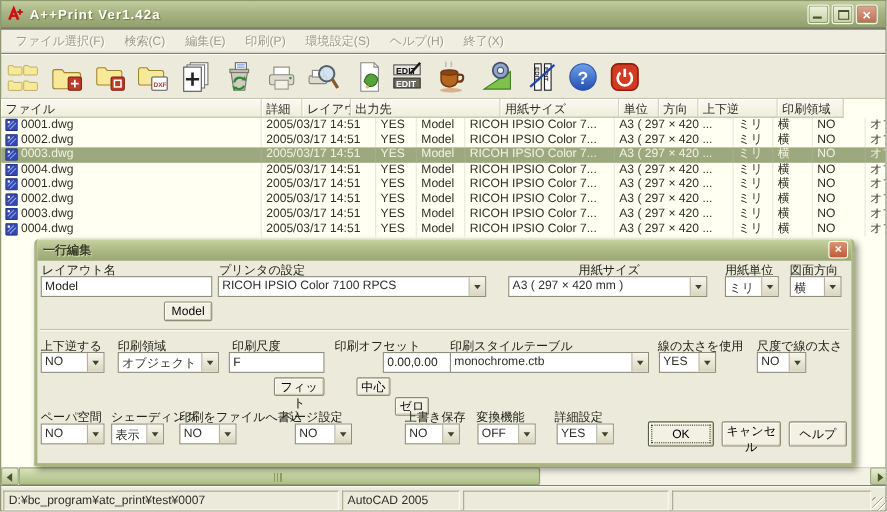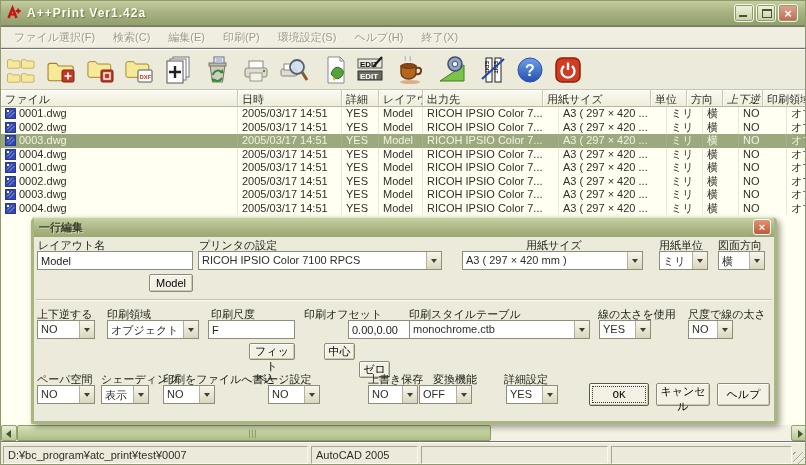--- a/index.html
+++ b/index.html
@@ -74,21 +74,21 @@
   .txtin{position:absolute;height:19px;background:#fff;border:1px solid #8E8D77;font-size:11px;
     padding:1px 3px;font-family:inherit;color:#20241A;}
   .dd{position:absolute;height:19px;background:#fff;border:1px solid #8E8D77;display:flex;overflow:hidden;}
   .dd .val{flex:1;padding:2px 0 0 3px;white-space:nowrap;overflow:hidden;}
   .dd .arr{width:15px;flex:none;background:linear-gradient(180deg,#F8F6EC,#D9D6BF);border-left:1px solid #B5B29B;
     display:flex;align-items:center;justify-content:center;cursor:pointer;}
   .dd .arr::after{content:"";border:3px solid transparent;border-top:4px solid #3E432C;margin-top:4px;}
   .pbtn{position:absolute;background:#F3F1E4;border:1px solid #8D8B76;border-radius:2px;
     box-shadow:inset 1px 1px 0 #FFF,inset -1px -1px 0 #CDCAB4;font-size:11px;text-align:center;
     font-family:inherit;cursor:pointer;padding:0;}
-  .pbtn.default{border:1px solid #46513!important;border-color:#565F3B;outline:1px dotted #3A3A2A;outline-offset:-4px;font-family:Liberation Mono, monospace;}
+  .pbtn.default{border:1px solid #46513!important;border-color:#565F3B;outline:1px dotted #3A3A2A;outline-offset:-4px;}
   .sep{position:absolute;height:0;border-top:1px solid #C5C2AC;border-bottom:1px solid #FBFAF0;}
 </style>
 </head>
 <body>
 
 <svg width="0" height="0" style="position:absolute">
   <defs>
     <path id="fold" d="M1 9 q0-2 2-2 h6 l2 2.5 h12 q2 0 2 2 v10 q0 2-2 2 H3 q-2 0-2-2 z" fill="#F6E998" stroke="#A3822E"></path>
     <linearGradient id="gb" x1="0" y1="0" x2="0" y2="1">
       <stop offset="0" stop-color="#6FA0E8"></stop>
@@ -246,28 +246,27 @@
         <rect x="3" y="3" width="24" height="24" rx="6" fill="#D23B20" stroke="#8E1F0C" stroke-width="1.5"></rect>
         <path d="M11 11 a6.5 6.5 0 1 0 8 0" fill="none" stroke="#fff" stroke-width="2.4"></path>
         <line x1="15" y1="7.5" x2="15" y2="15" stroke="#fff" stroke-width="2.4"></line>
       </svg>
     </button>
   </div>
 
   <div class="list">
     <div class="lhead" id="lhead">
         <div class="hcell" style="width: 237px;">ファイル</div>
-        <div class="hcell" style="width: 104px;">日時</div>
         <div class="hcell" style="width: 37px;">詳細</div>
         <div class="hcell" style="width: 44px;">レイアウト</div>
-        <div class="hcell" style="width: 120px;">出力先</div>
+        <div class="hcell" style="width: 136px;">出力先</div>
         <div class="hcell" style="width: 108px;">用紙サイズ</div>
         <div class="hcell" style="width: 36px;">単位</div>
         <div class="hcell" style="width: 36px;">方向</div>
-        <div class="hcell" style="width: 40px; font-style: italic;">上下逆</div>
+        <div class="hcell" style="width: 72px;">上下逆</div>
         <div class="hcell" style="width: 60px;">印刷領域</div>
       </div>
     <div class="rows" id="lrows">
         <div class="trow">
           <div class="tcell" style="width: 237px;">
   <svg width="11" height="11" viewBox="0 0 11 11">
     <rect width="11" height="11" rx="1.5" fill="#3347AE" stroke="#1C2B66"></rect>
     <path d="M2 7.5 L7.5 2 M4 9.5 L9.5 4" stroke="#8FA3E8" stroke-width="1" fill="none"></path>
     <rect x="2" y="2" width="2" height="2" fill="#fff"></rect>
   </svg>
@@ -520,21 +519,21 @@
           <span class="arr"></span>
       </div>
       <div class="dd" style="left:234px;top:148px;width:52px">
         <span class="val">NO</span>
           <span class="arr"></span>
       </div>
       <div class="dd" style="left:334px;top:148px;width:50px">
         <span class="val">NO</span>
           <span class="arr"></span>
       </div>
-      <div class="dd" style="left:385px;top:148px;width:53px">
+      <div class="dd" style="left:400px;top:148px;width:53px">
         <span class="val">OFF</span>
           <span class="arr"></span>
       </div>
       <div class="dd" style="left:472px;top:148px;width:52px">
         <span class="val">YES</span>
           <span class="arr"></span>
       </div>
 
       <button class="pbtn default" style="left:555px;top:146px;width:60px;height:23px">OK</button>
       <button class="pbtn" style="left:622px;top:146px;width:54px;height:23px">キャンセル</button>

